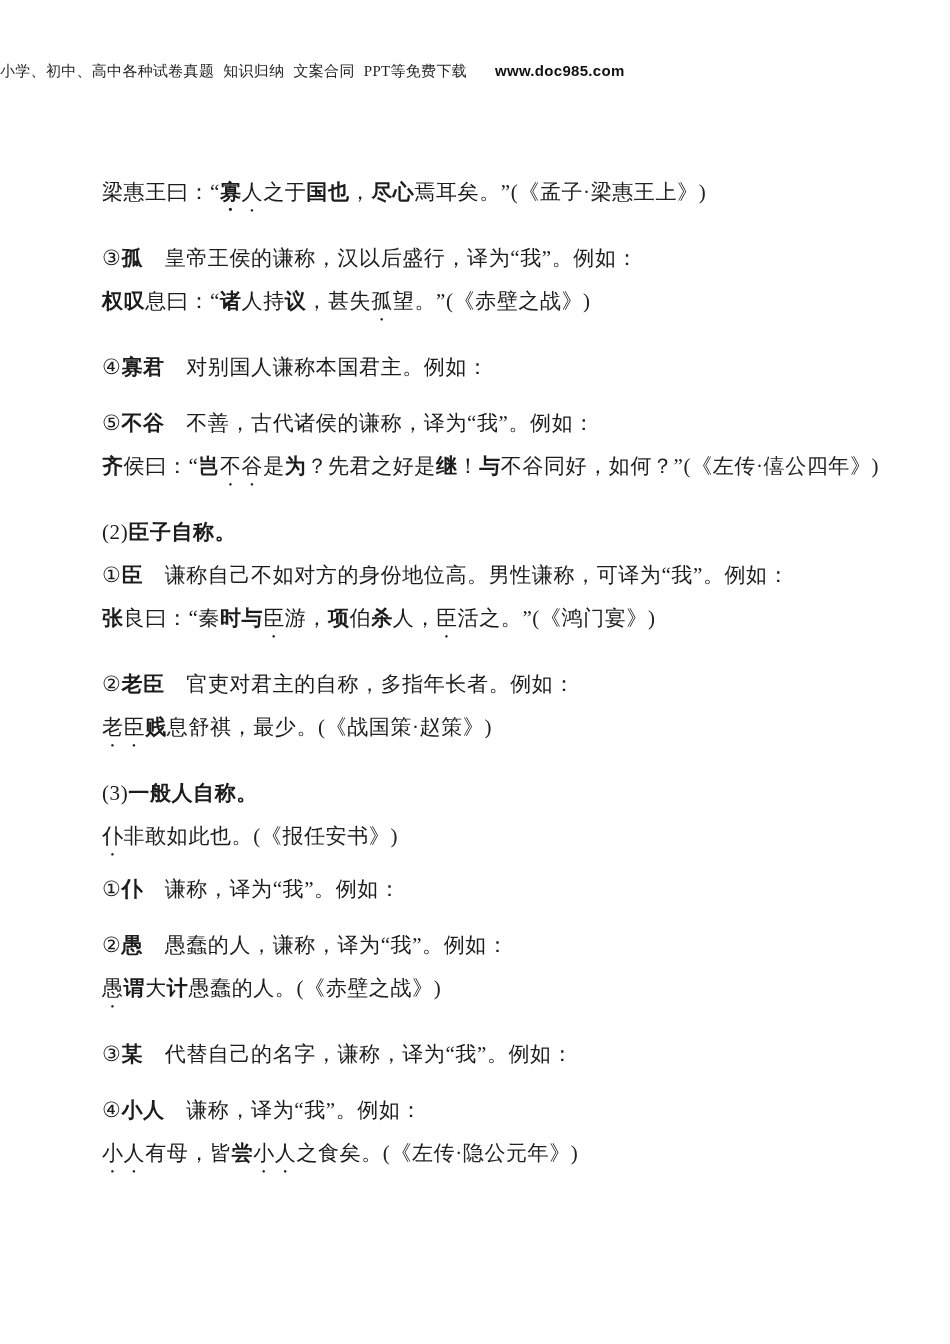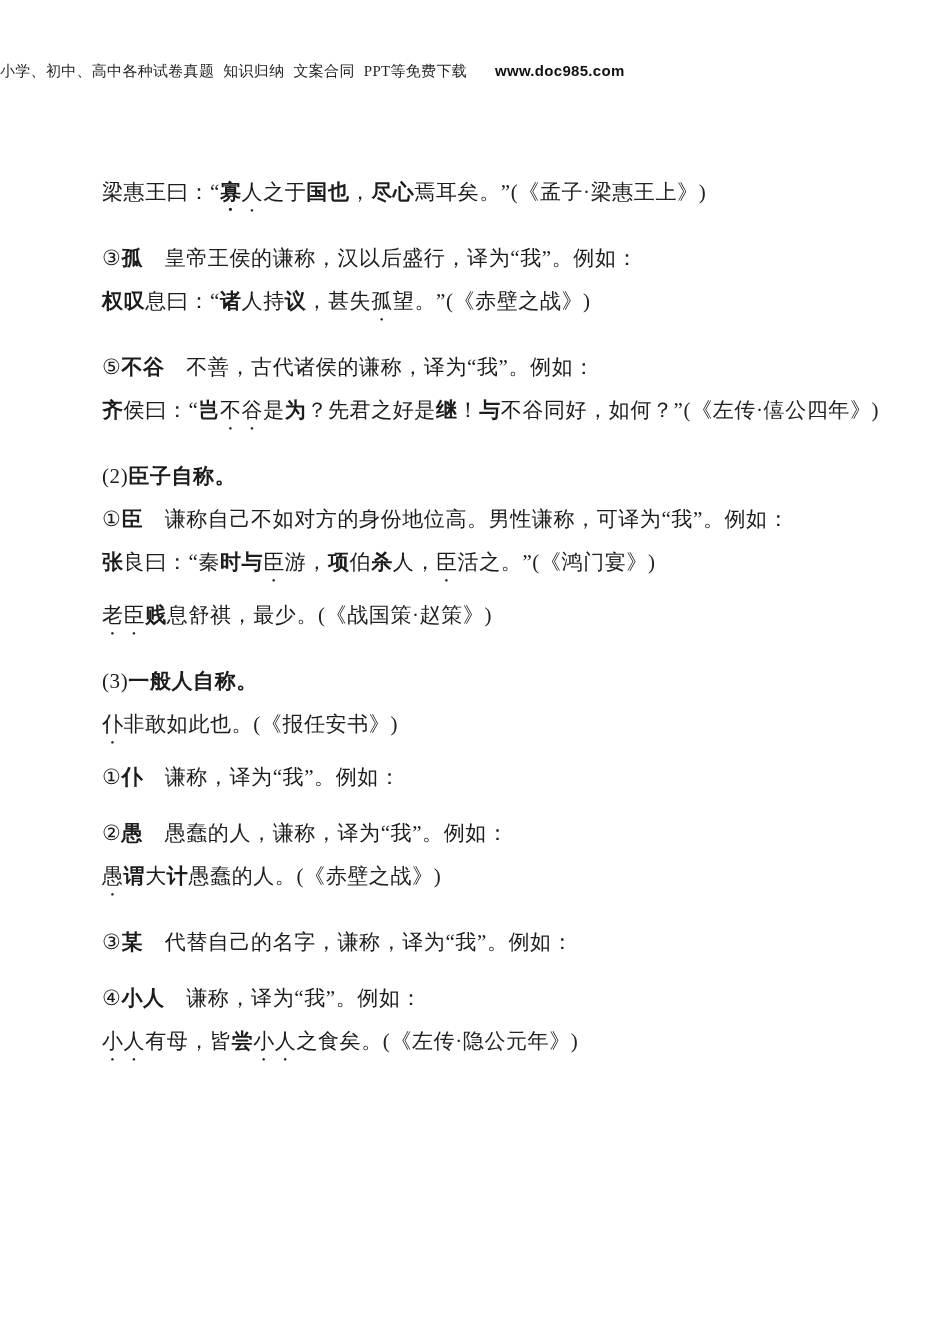--- a/index.html
+++ b/index.html
@@ -68,25 +68,27 @@
 <body>
 
 <header class="page-header">
   <span class="tagline">小学、初中、高中各种试卷真题 知识归纳 文案合同 PPT等免费下载</span><a class="site" href="#">www.doc985.com</a>
 </header>
 
 <main class="doc-body">
     <p class="para none"><span class="seg">梁惠王曰：“</span><span class="seg b d">寡</span><span class="seg d">人</span><span class="seg">之于</span><span class="seg b">国也</span><span class="seg">，</span><span class="seg b">尽心</span><span class="seg">焉耳矣。”</span><span class="seg c">(《孟子·梁惠王上》)</span></p>
     <p class="para lg"><span class="seg">③</span><span class="seg b">孤</span><span class="seg">　皇帝王侯的谦称，汉以后盛行，译为“我”。例如：</span></p>
     <p class="para sm"><span class="seg b">权叹</span><span class="seg">息曰：“</span><span class="seg b">诸</span><span class="seg">人持</span><span class="seg b">议</span><span class="seg">，甚失</span><span class="seg d">孤</span><span class="seg">望。”</span><span class="seg c">(《赤壁之战》)</span></p>
+    <p class="para lg"><span class="seg">④</span><span class="seg b">寡君</span><span class="seg">　对别国人谦称本国君主。例如：</span></p>
     <p class="para lg"><span class="seg">⑤</span><span class="seg b">不谷</span><span class="seg">　不善，古代诸侯的谦称，译为“我”。例如：</span></p>
     <p class="para sm"><span class="seg b">齐</span><span class="seg">侯曰：“</span><span class="seg b">岂</span><span class="seg d">不谷</span><span class="seg">是</span><span class="seg b">为</span><span class="seg">？先君之好是</span><span class="seg b">继</span><span class="seg">！</span><span class="seg b">与</span><span class="seg">不谷同好，如何？”</span><span class="seg c">(《左传·僖公四年》)</span></p>
     <p class="para lg"><span class="seg">(2)</span><span class="seg b">臣子自称。</span></p>
     <p class="para sm"><span class="seg">①</span><span class="seg b">臣</span><span class="seg">　谦称自己不如对方的身份地位高。男性谦称，可译为“我”。例如：</span></p>
     <p class="para sm"><span class="seg b">张</span><span class="seg">良曰：“</span><span class="seg">秦</span><span class="seg b">时与</span><span class="seg d">臣</span><span class="seg">游，</span><span class="seg b">项</span><span class="seg">伯</span><span class="seg b">杀</span><span class="seg">人，</span><span class="seg d">臣</span><span class="seg">活之。”</span><span class="seg c">(《鸿门宴》)</span></p>
+    <p class="para lg"><span class="seg">②</span><span class="seg b">老臣</span><span class="seg">　官吏对君主的自称，多指年长者。例如：</span></p>
     <p class="para sm"><span class="seg d">老臣</span><span class="seg b">贱</span><span class="seg">息舒祺，最少。</span><span class="seg c">(《战国策·赵策》)</span></p>
     <p class="para lg"><span class="seg">(3)</span><span class="seg b">一般人自称。</span></p>
     <p class="para sm"><span class="seg d">仆</span><span class="seg">非敢如此也。</span><span class="seg c">(《报任安书》)</span></p>
     <p class="para sm"><span class="seg">①</span><span class="seg b">仆</span><span class="seg">　谦称，译为“我”。例如：</span></p>
     <p class="para lg"><span class="seg">②</span><span class="seg b">愚</span><span class="seg">　愚蠢的人，谦称，译为“我”。例如：</span></p>
     <p class="para sm"><span class="seg d">愚</span><span class="seg b">谓</span><span class="seg">大</span><span class="seg b">计</span><span class="seg">愚蠢的人。</span><span class="seg c">(《赤壁之战》)</span></p>
     <p class="para lg"><span class="seg">③</span><span class="seg b">某</span><span class="seg">　代替自己的名字，谦称，译为“我”。例如：</span></p>
     <p class="para lg"><span class="seg">④</span><span class="seg b">小人</span><span class="seg">　谦称，译为“我”。例如：</span></p>
     <p class="para sm"><span class="seg d">小人</span><span class="seg">有母，皆</span><span class="seg b">尝</span><span class="seg d">小人</span><span class="seg">之食矣。</span><span class="seg c">(《左传·隐公元年》)</span></p>
   </main>

